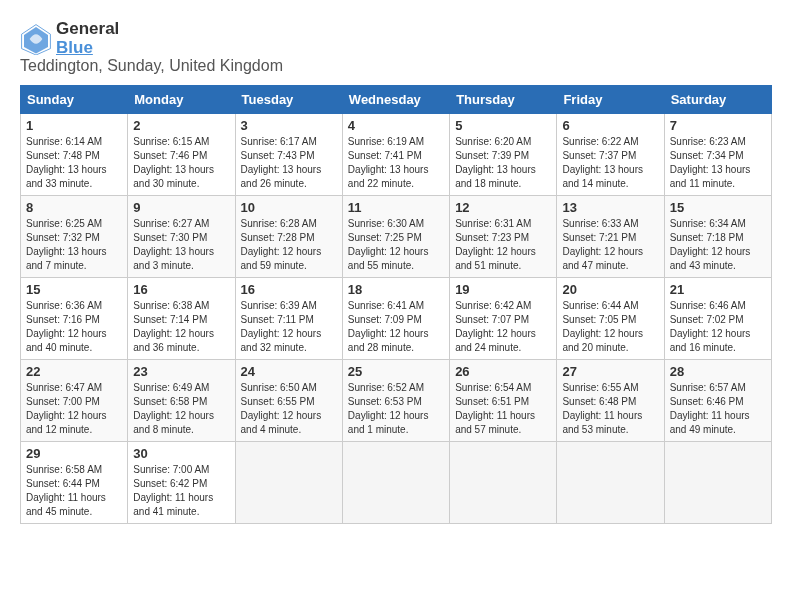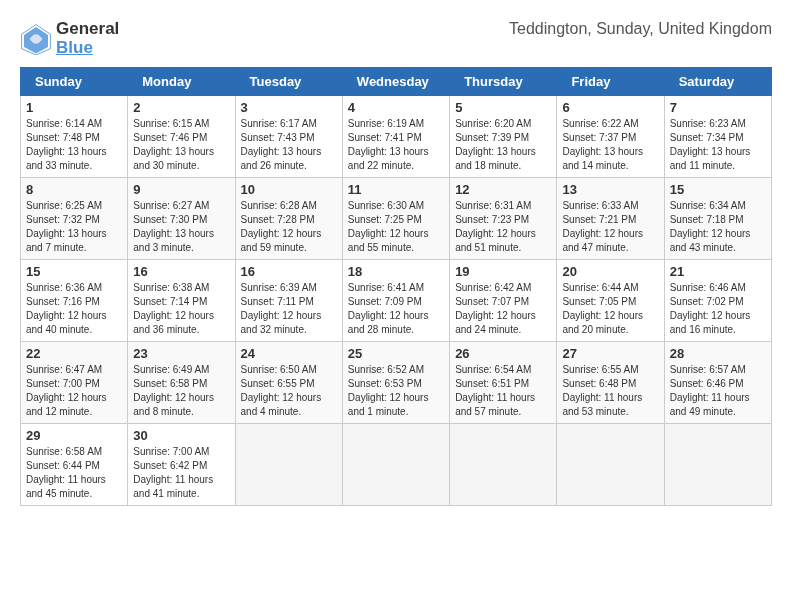--- a/index.html
+++ b/index.html
@@ -8,20 +8,21 @@
       background: #fff;
       width: 792px;
       min-height: 612px;
       padding: 20px;
     }
     .header {
       display: flex;
       justify-content: space-between;
       align-items: flex-start;
       margin-bottom: 10px;
+      flex-direction: column;
     }
     .logo {
       display: flex;
       align-items: center;
       gap: 4px;
     }
     .logo-icon {
       width: 32px;
       height: 32px;
     }
@@ -39,21 +40,21 @@
     }
     table {
       width: 100%;
       border-collapse: collapse;
       font-size: 11px;
     }
     th {
       background-color: #2a6db5;
       color: white;
       text-align: left;
-      padding: 6px 14px;
+      padding: 6px 6px;
       font-size: 13px;
       font-weight: bold;
       border: 1px solid #2a6db5;
     }
     td {
       border: 1px solid #ccc;
       vertical-align: top;
       padding: 4px 5px;
       height: 80px;
       width: 14.28%;

